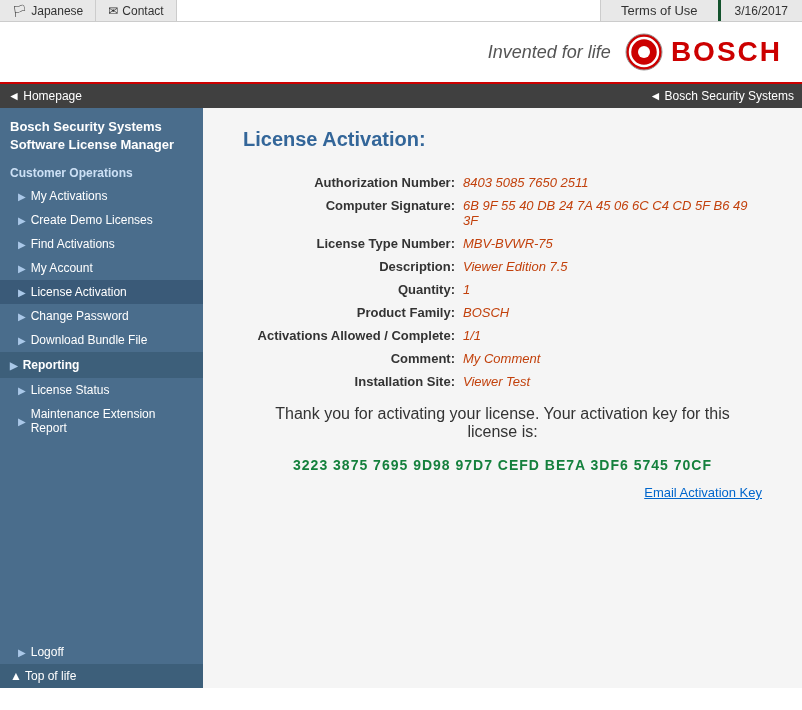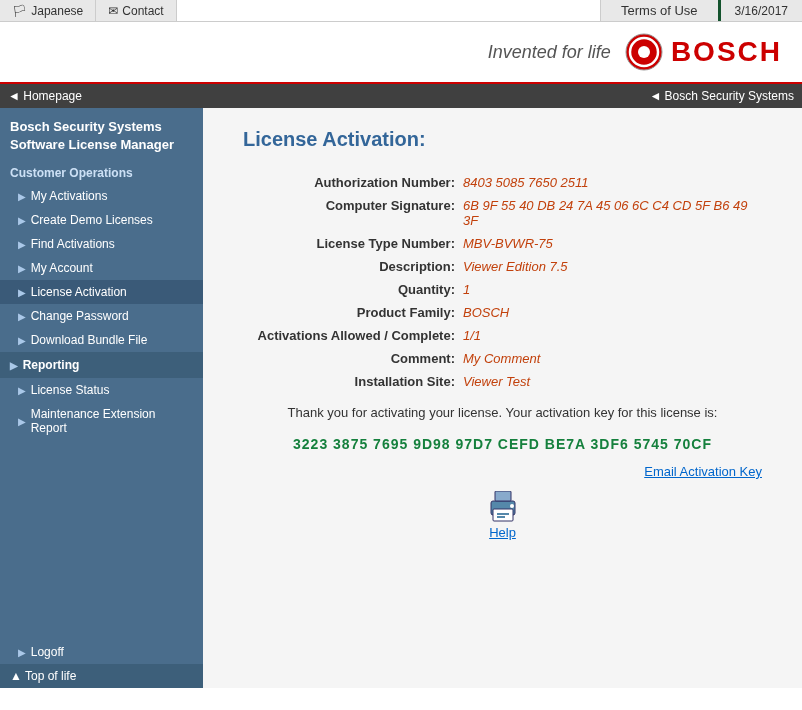--- a/index.html
+++ b/index.html
@@ -205,21 +205,21 @@
     .info-value {
       color: #c2410c;
       font-size: 13px;
       flex: 1;
       font-style: italic;
     }
     .activation-message {
       text-align: center;
       margin: 16px auto;
       max-width: 460px;
-      font-size: 13px;
+      font-size: 16px;
       color: #333;
     }
     .activation-key {
       text-align: center;
       font-size: 14px;
       font-weight: bold;
       color: #15803d;
       margin: 4px 0 12px 0;
       letter-spacing: 1px;
     }
@@ -400,28 +400,14 @@
         <span class="info-label">Installation Site:</span>
         <span class="info-value">Viewer Test</span>
       </div>
     </div>
 
     <div class="activation-message">Thank you for activating your license. Your activation key for this license is:</div>
     <div class="activation-key">3223 3875 7695 9D98 97D7 CEFD BE7A 3DF6 5745 70CF</div>
 
     <a class="email-link">Email Activation Key</a>
 
-    <div class="print-area">
-      <div class="print-icon">
-        
-        <svg class="printer-svg" width="36" height="32" viewBox="0 0 36 32" xmlns="http://www.w3.org/2000/svg">
-          <rect x="6" y="10" width="24" height="14" rx="2" fill="#5588aa" stroke="#336"></rect>
-          <rect x="10" y="0" width="16" height="10" rx="1" fill="#88aacc" stroke="#336"></rect>
-          <rect x="8" y="18" width="20" height="12" rx="1" fill="#fff" stroke="#336"></rect>
-          <rect x="12" y="22" width="12" height="2" fill="#5588aa"></rect>
-          <rect x="12" y="25" width="8" height="2" fill="#5588aa"></rect>
-          <circle cx="27" cy="15" r="2" fill="#fff"></circle>
-        </svg>
-        <span class="help-text">Help</span>
-      </div>
-    </div>
   </div>
 </div>
 
 </body></html>

